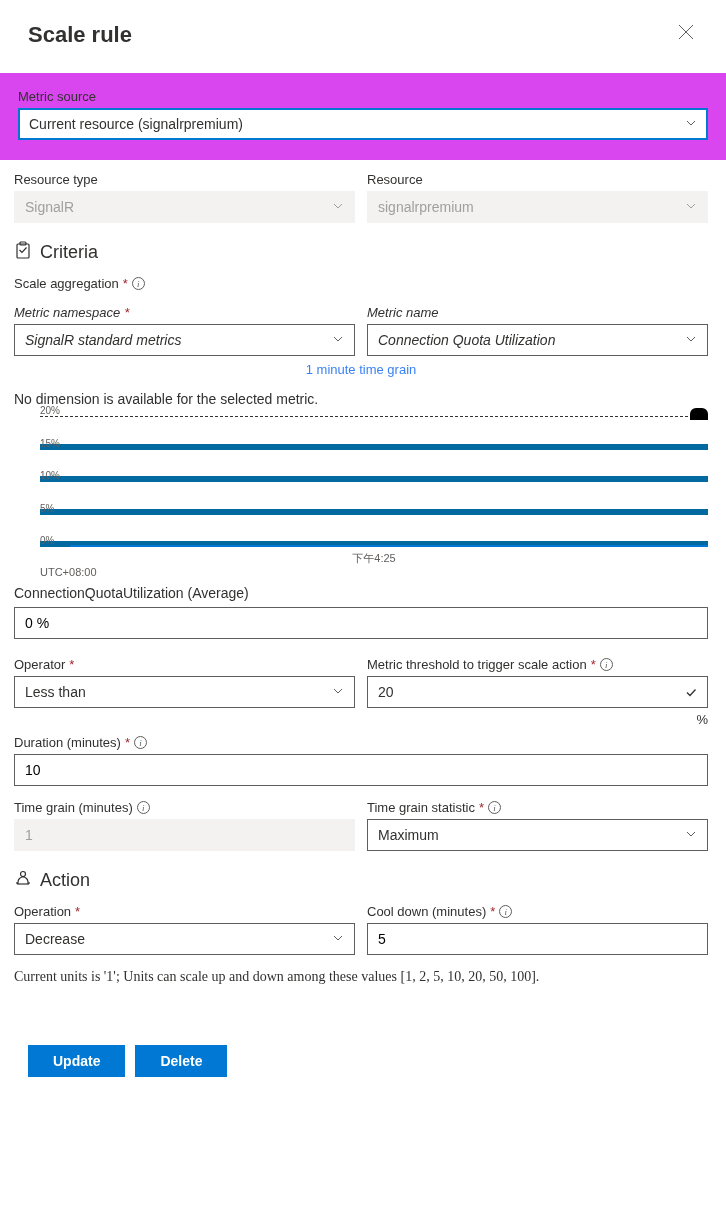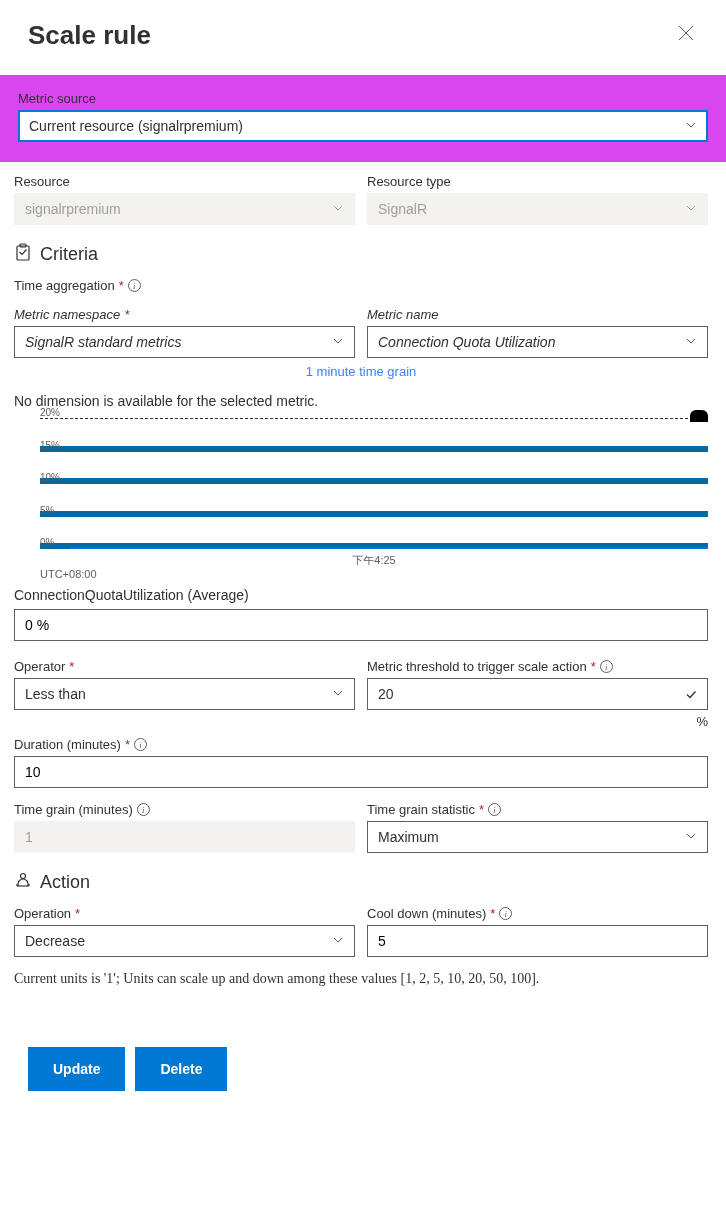--- a/index.html
+++ b/index.html
@@ -10,21 +10,21 @@
     background: #fff;
     width: 726px;
   }
   .header {
     display: flex;
     justify-content: space-between;
     align-items: center;
     padding: 20px 28px 24px 28px;
   }
   .header h1 {
-    font-size: 26px;
+    font-size: 22px;
     font-weight: 600;
   }
   .close-x {
     font-size: 18px;
     color: #605e5c;
     cursor: pointer;
     padding: 4px;
     font-weight: 300;
   }
   .metric-source-band {
@@ -185,21 +185,21 @@
     font-size: 14px;
     margin: 12px 0 0 0;
     font-family: Liberation Serif, serif;
   }
   .footer {
     padding: 40px 0 18px 28px;
     display: flex;
     gap: 10px;
   }
   .btn {
-    height: 44px;
+    height: 32px;
     padding: 0 24px;
     font-size: 14px;
     font-weight: 600;
     cursor: pointer;
     border: 1px solid #0078d4;
     background: #0078d4;
     color: #fff;
     font-family: inherit;
   }
   .check-icon {
@@ -228,32 +228,32 @@
           <polyline points="2,4 6,8 10,4"></polyline>
         </svg></span>
   </div>
 </div>
 
 <div class="content">
 
   
   <div class="row2 field-group">
     <div class="col">
+      <div class="label">Resource type</div>
+      <div class="select-box disabled">
+        <span>SignalR</span>
+        <span class="chev"><svg viewBox="0 0 12 12" fill="none" stroke="#a19f9d" stroke-width="1">
+              <polyline points="2,4 6,8 10,4"></polyline>
+            </svg></span>
+      </div>
+    </div>
+    <div class="col">
       <div class="label">Resource</div>
       <div class="select-box disabled">
         <span>signalrpremium</span>
-        <span class="chev"><svg viewBox="0 0 12 12" fill="none" stroke="#a19f9d" stroke-width="1">
-              <polyline points="2,4 6,8 10,4"></polyline>
-            </svg></span>
-      </div>
-    </div>
-    <div class="col">
-      <div class="label">Resource type</div>
-      <div class="select-box disabled">
-        <span>SignalR</span>
         <span class="chev"><svg viewBox="0 0 12 12" fill="none" stroke="#a19f9d" stroke-width="1">
               <polyline points="2,4 6,8 10,4"></polyline>
             </svg></span>
       </div>
     </div>
   </div>
 
   
   <div class="section-head">
     <span>
@@ -261,21 +261,21 @@
           <rect x="3" y="3" width="12" height="14" rx="1"></rect>
           <rect x="6" y="1" width="6" height="3" rx="1"></rect>
           <polyline points="5.5,9 8,11.5 12.5,6.5"></polyline>
         </svg>
     </span>
     <span>Criteria</span>
   </div>
 
   <div class="field-group">
     <div class="label">
-      <span>Time aggregation</span>
+      <span>Scale aggregation</span>
       <span class="req">*</span>
       <span class="info-icon">i</span>
     </div>
   </div>
 
   <div class="row2 field-group" style="margin-bottom:4px;font-style:italic;">
     <div class="col">
       <div class="label">
         <span>Metric namespace</span>
         <span class="req">*</span>

